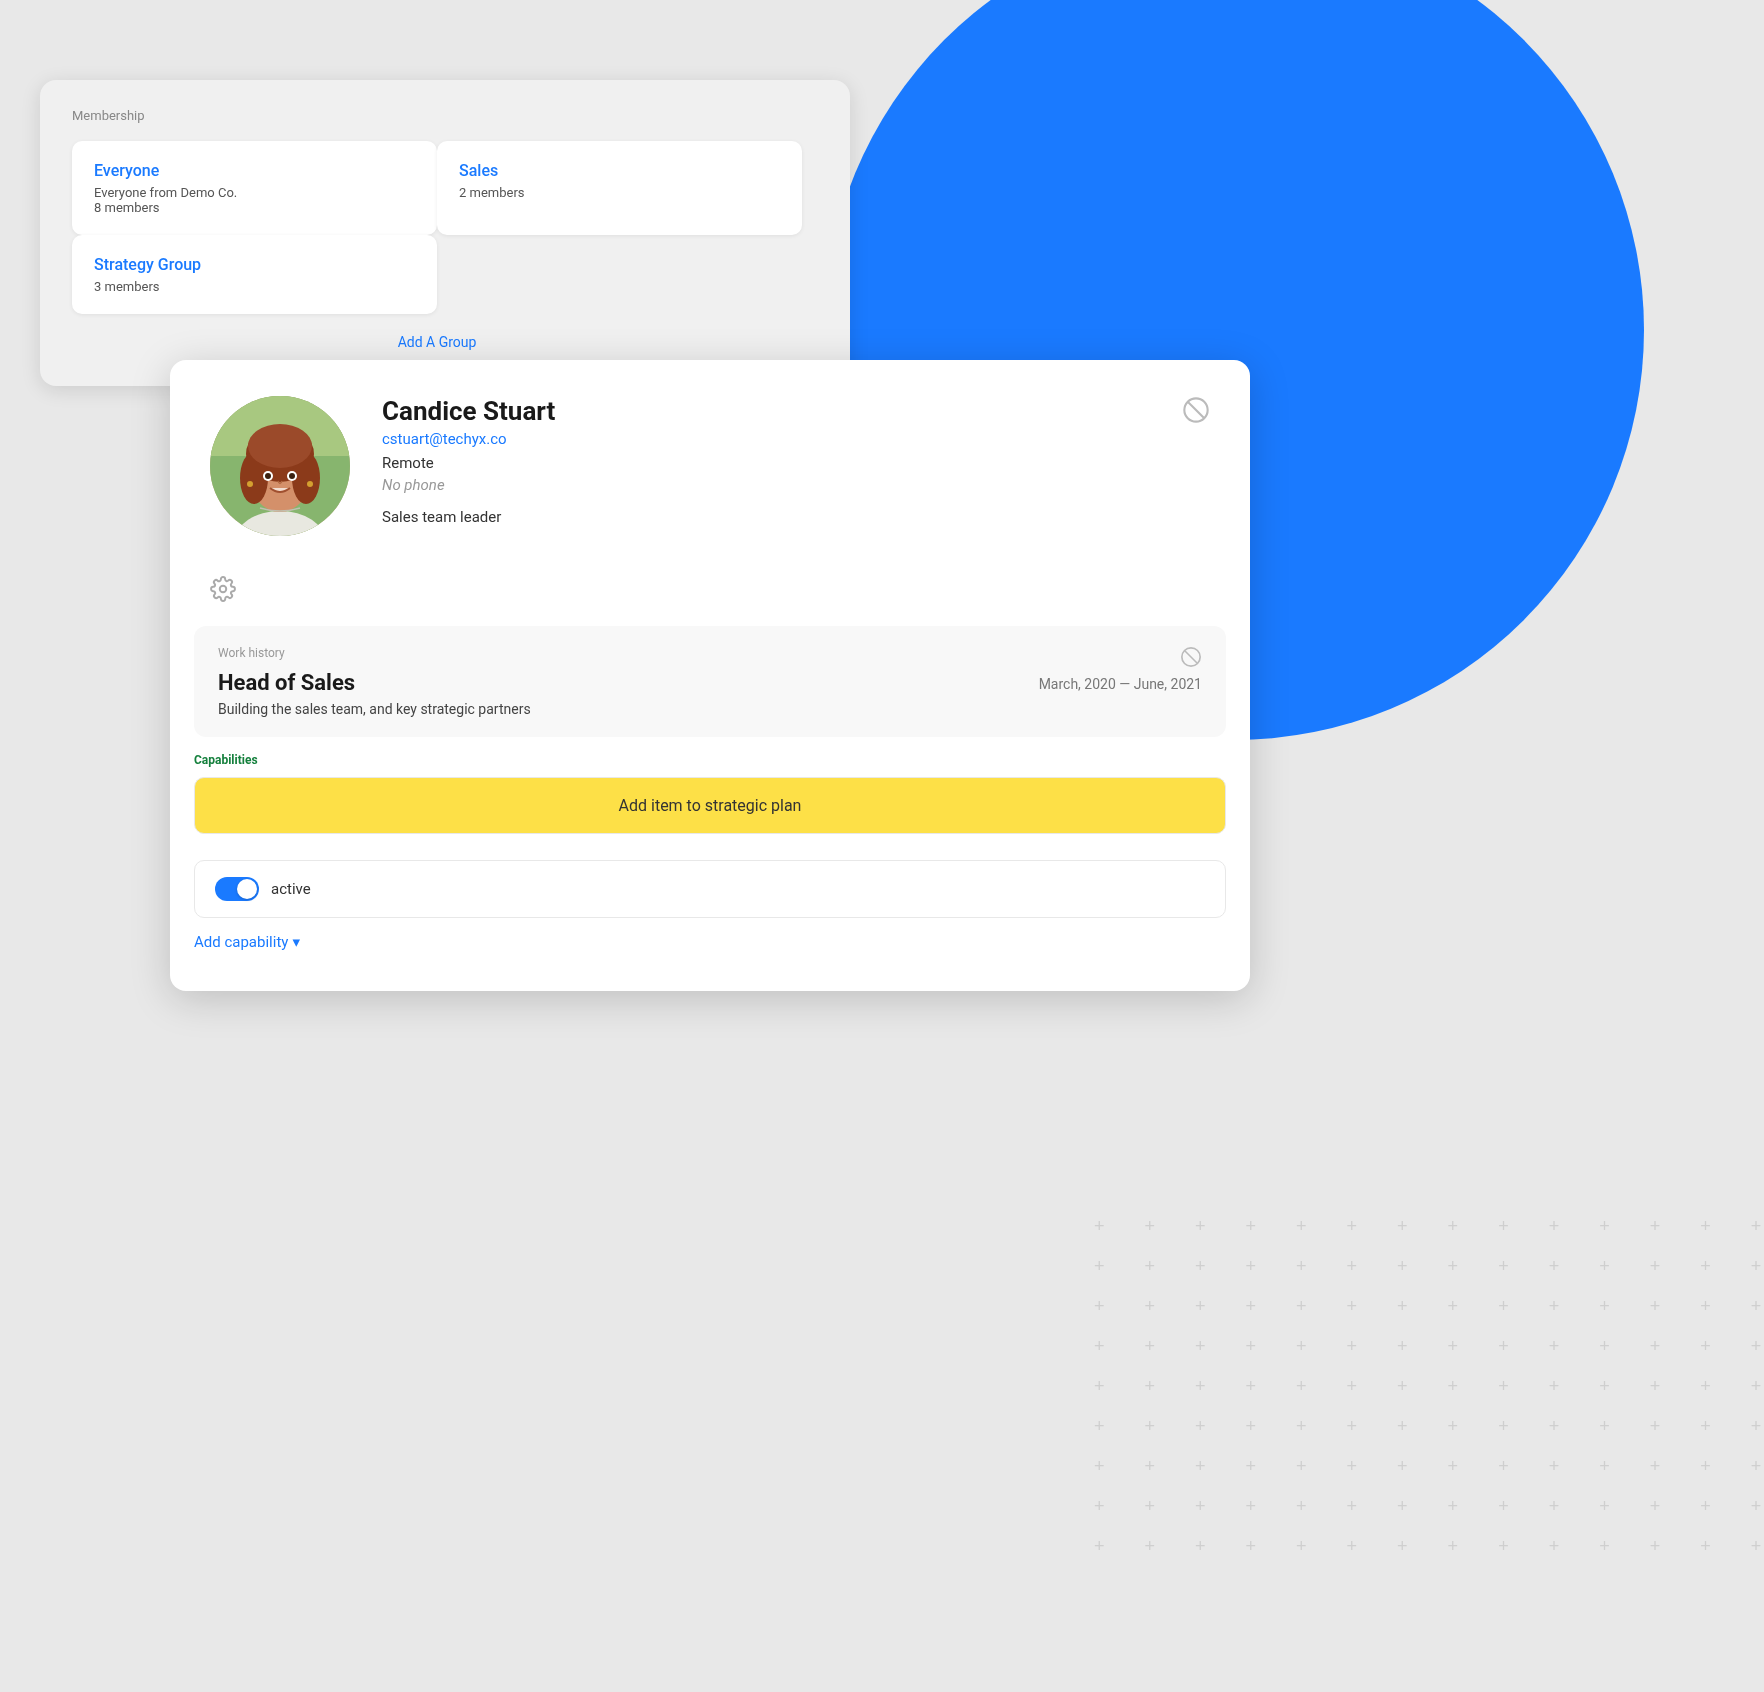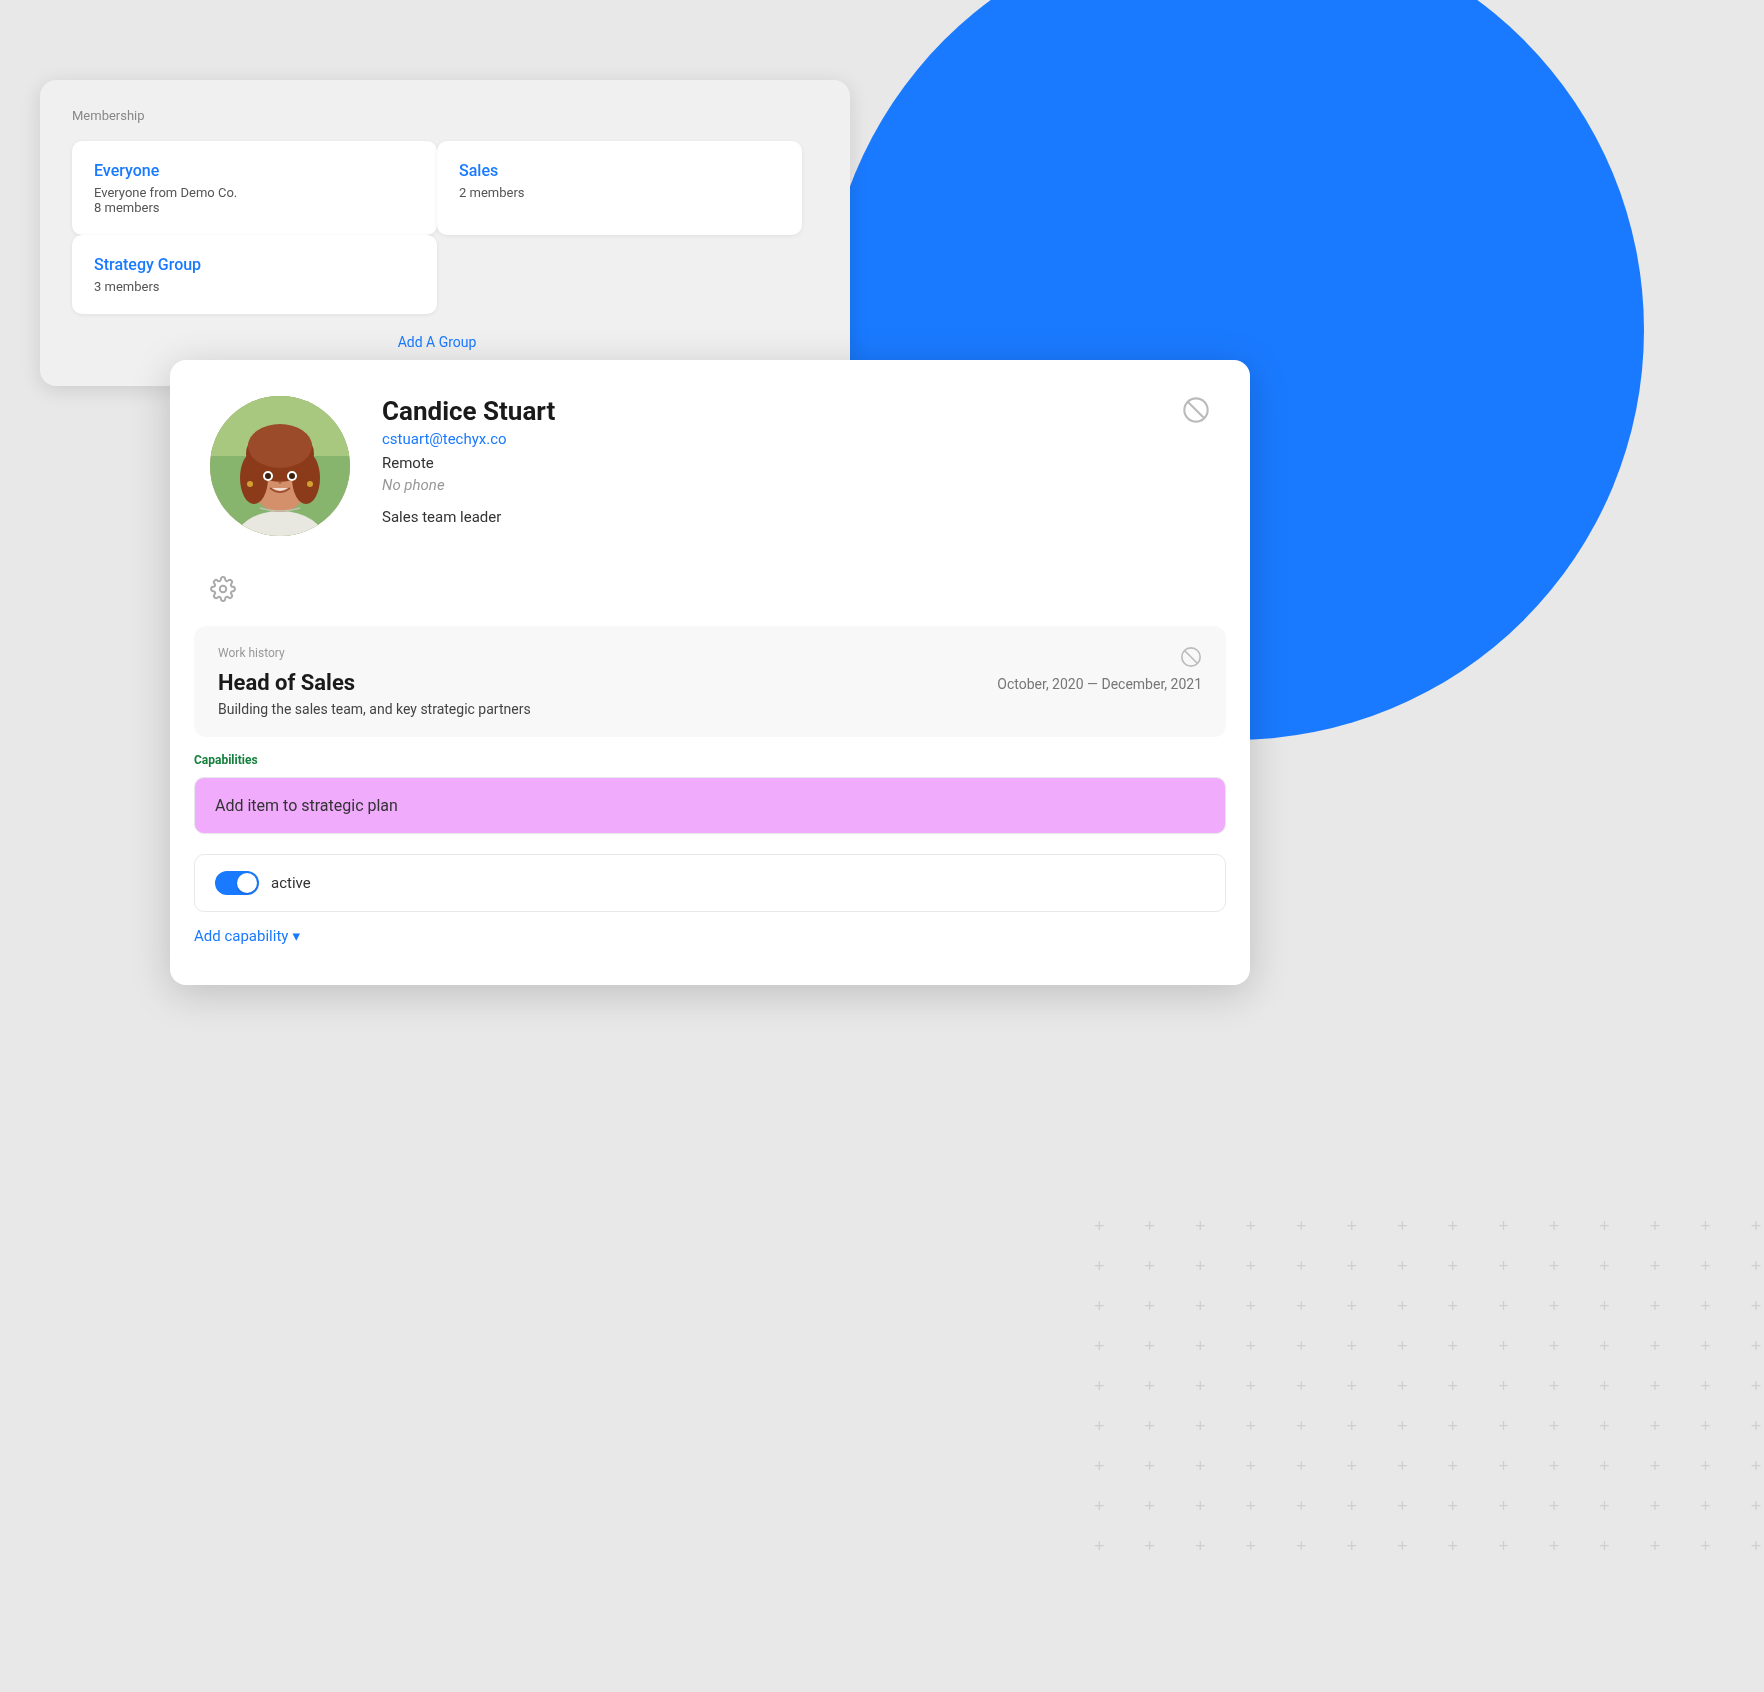--- a/index.html
+++ b/index.html
@@ -223,27 +223,28 @@
     }
 
     .capabilities-label {
       font-size: 12px;
       color: #15803d;
       margin-bottom: 10px;
       font-weight: 700;
     }
 
     .capability-item {
-      background: #f0abfc;
+      background: #fde047;
       border: 1px solid #e8e8e8;
       border-radius: 10px;
       padding: 18px 20px;
-      margin-bottom: 20px;
+      margin-bottom: 26px;
       font-size: 16px;
       color: #333;
+      text-align: center;
     }
 
     .toggle-row {
       background: #fff;
       border: 1px solid #e8e8e8;
       border-radius: 10px;
       padding: 16px 20px;
       display: flex;
       align-items: center;
       gap: 12px;
@@ -400,21 +401,21 @@
     <div class="section-label">Work history</div>
 
     <div class="section-edit-icon">
       <svg width="22" height="22" viewBox="0 0 24 24" fill="none" stroke="#bbb" stroke-width="1.8">
         <circle cx="12" cy="12" r="10"></circle>
         <line x1="4.9" y1="4.9" x2="19.1" y2="19.1"></line>
       </svg>
     </div>
     <div style="display:flex; justify-content:space-between; align-items:flex-start;">
       <div class="work-title">Head of Sales</div>
-      <div class="work-dates" style="position:static; margin-top: 6px;">October, 2020 — December, 2021</div>
+      <div class="work-dates" style="position:static; margin-top: 6px;">March, 2020 — June, 2021</div>
     </div>
     <div class="work-desc">Building the sales team, and key strategic partners</div>
   </div>
 
   <div class="capabilities-section">
     <div class="capabilities-label">Capabilities</div>
 
     <div class="capability-item">
       <span>Add item to strategic plan</span>
     </div>

